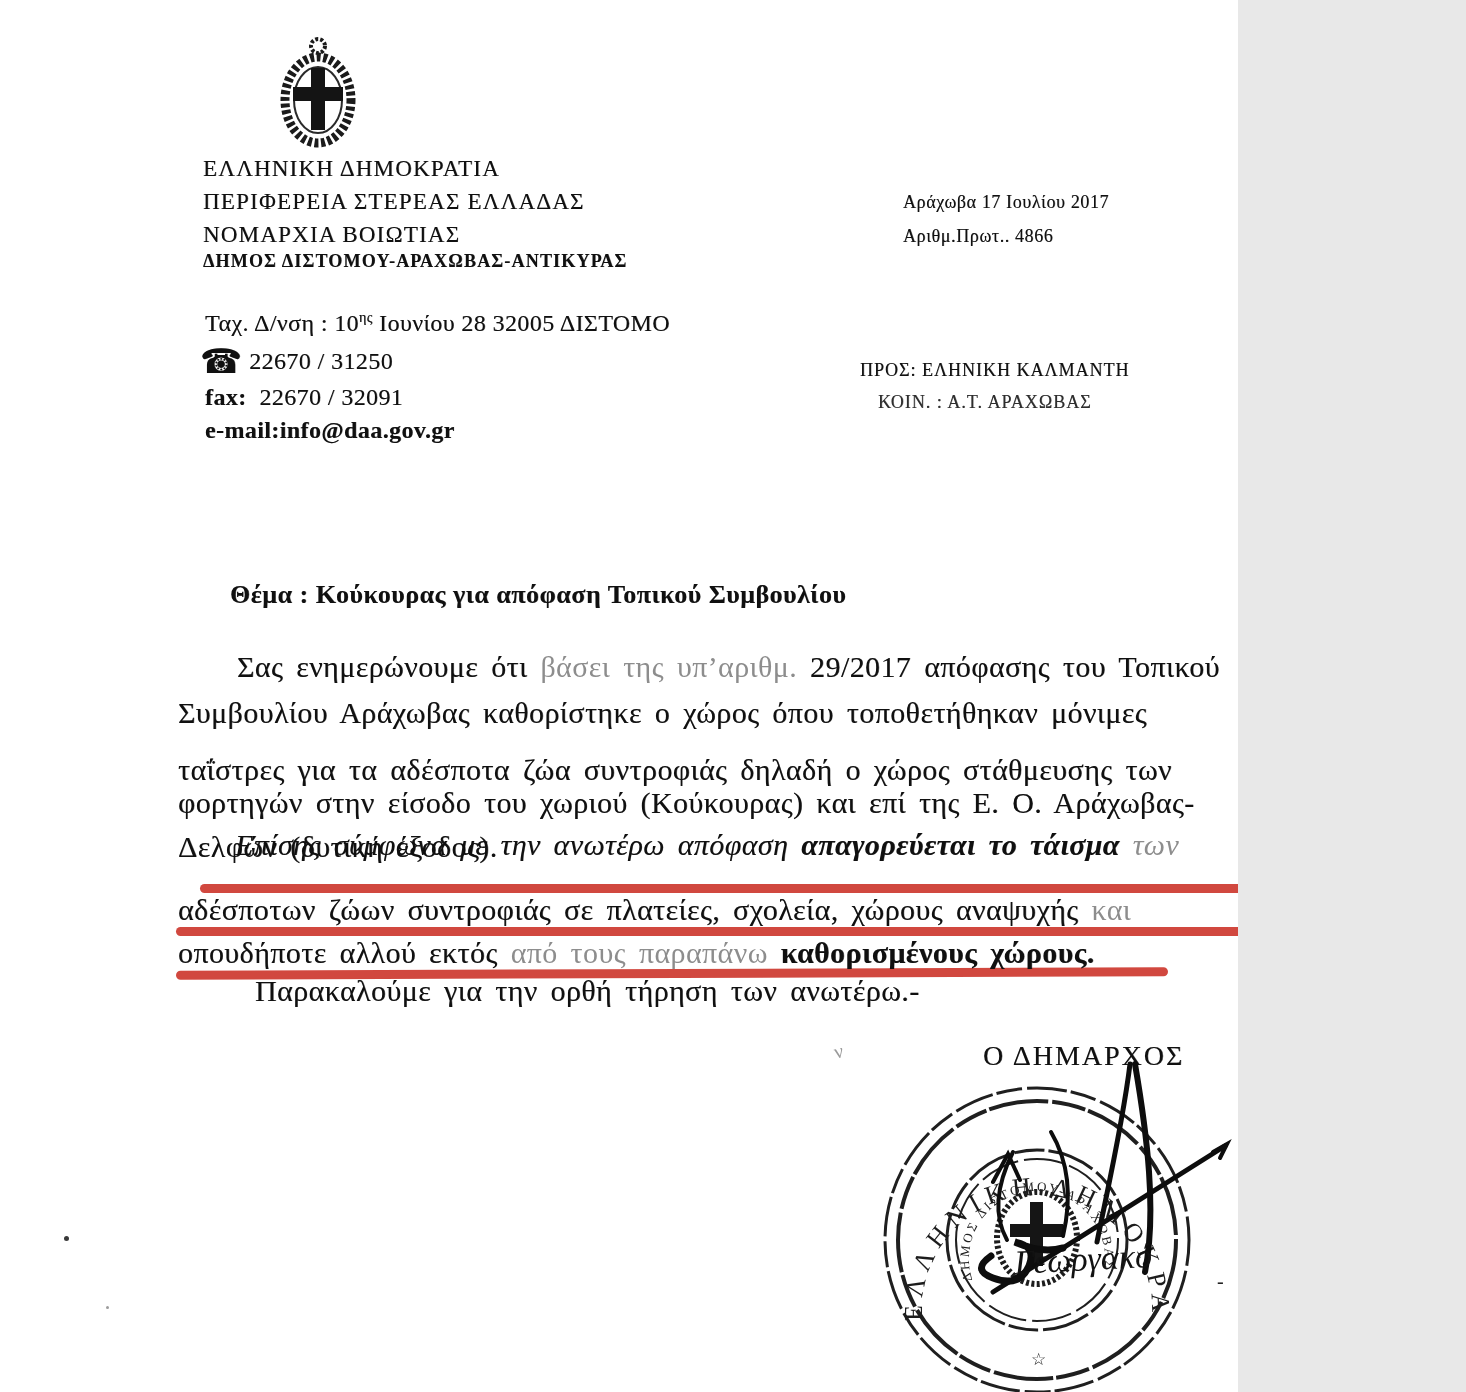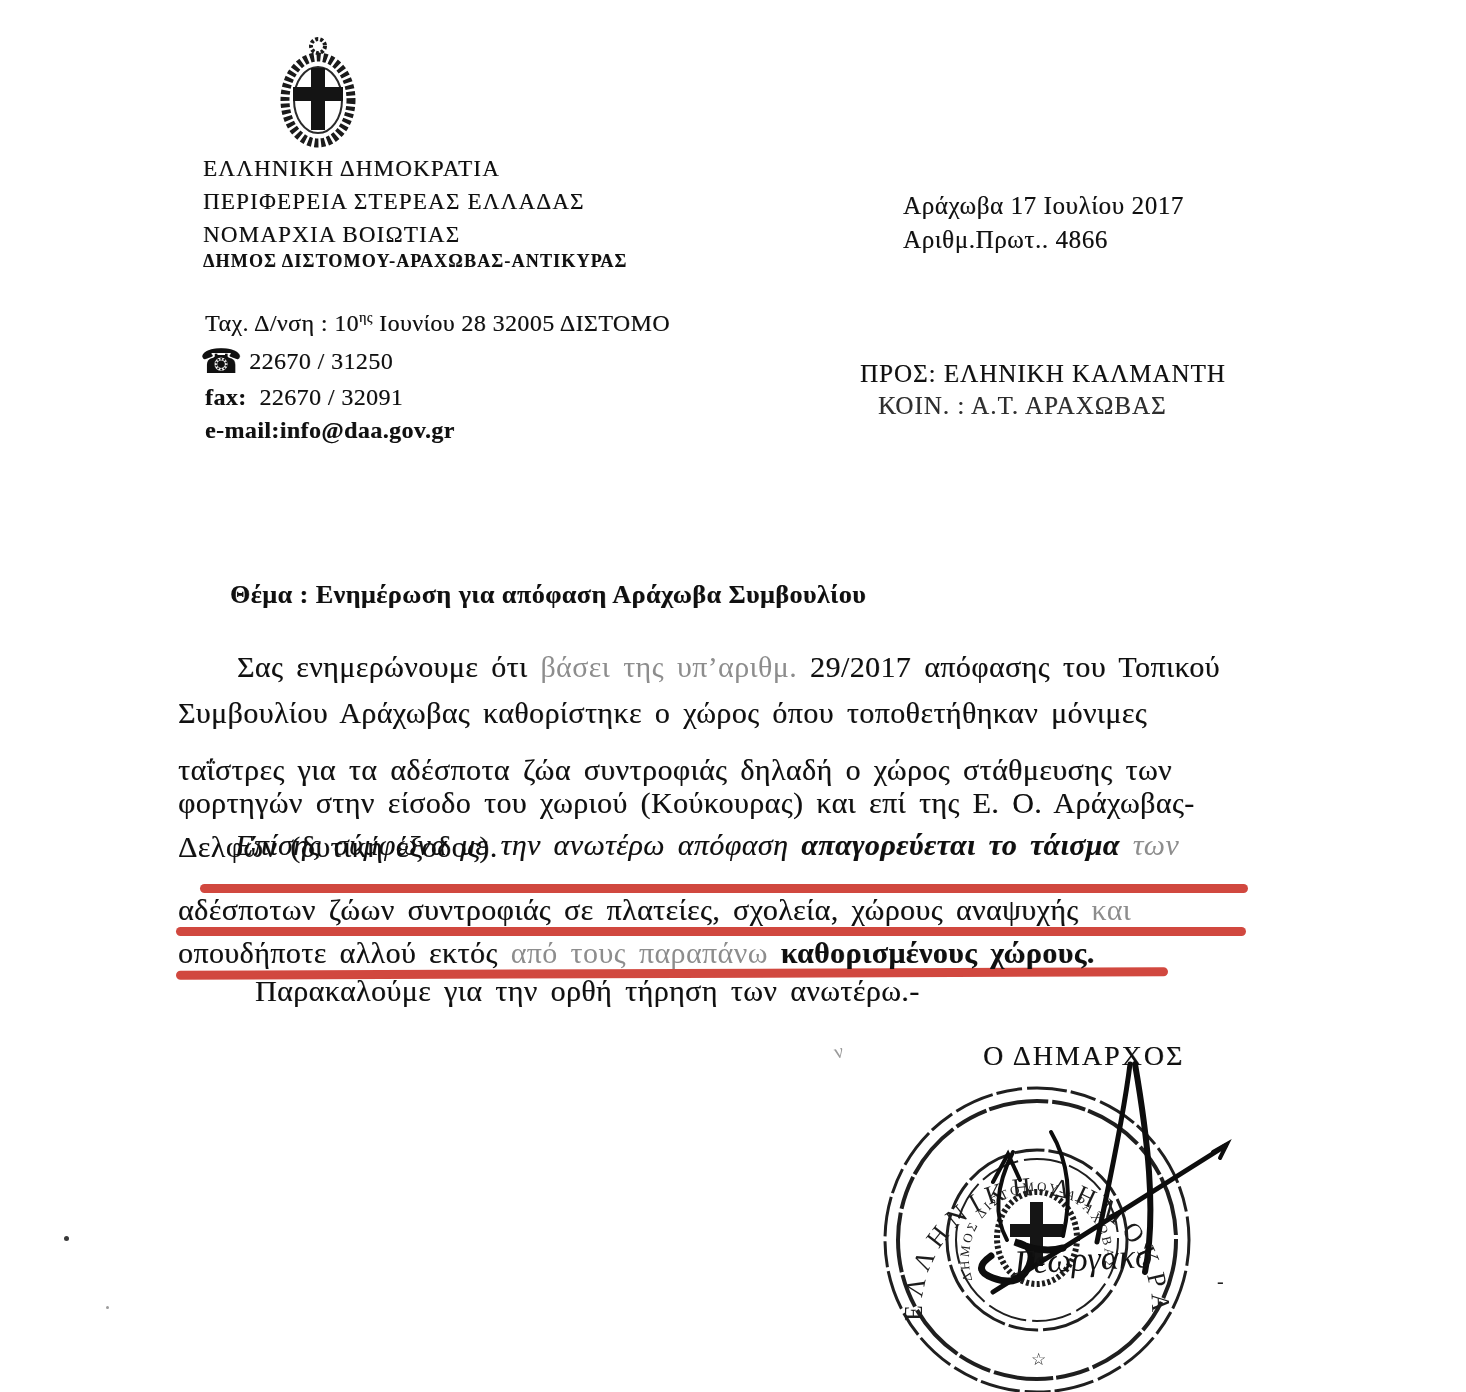--- a/index.html
+++ b/index.html
@@ -1,28 +1,28 @@
 <!DOCTYPE html>
 <html><head>
 <meta charset="utf-8">
 <style>
   html,body{margin:0;padding:0;background:#e8e8e8;}
   .page{
     position:relative;
-    width:1466px;height:1392px;
+    width:1238px;height:1392px;
     background:#ffffff;
     overflow:hidden;
     font-family:"Liberation Serif","DejaVu Serif",serif;
     color:#101010;
   }
   .abs{position:absolute;white-space:nowrap;}
   .ink{text-shadow:0.4px 0.4px 0 rgba(0,0,0,0.45);}
   .hdr{font-size:23px;letter-spacing:1.2px;}
   .hdr-bold{font-size:18px;font-weight:bold;letter-spacing:1.2px;}
-  .meta{font-size:25px;letter-spacing:0.6px;}
+  .meta{font-size:18px;letter-spacing:0.6px;}
   .contact{font-size:24px;letter-spacing:0.4px;}
   .bold{font-weight:bold;}
   .subject{font-size:26px;font-weight:bold;letter-spacing:0.5px;}
   .body-line{font-size:30px;letter-spacing:0.4px;word-spacing:5px;}
   .faded{color:#8d8d8d;text-shadow:none;}
   .semi{font-weight:600;}
   .red-line{
     position:absolute;height:9px;border-radius:5px;
     background:rgba(205,56,47,0.92);
   }
@@ -54,21 +54,21 @@
   <div class="abs ink meta" style="left:903px;top:226px;">Αριθμ.Πρωτ.. 4866</div>
 
   <div class="abs ink contact" style="left:205px;top:310px;"><span>Ταχ. Δ/νση : 10</span><sup>ης</sup><span> Ιουνίου 28 32005 ΔΙΣΤΟΜΟ</span></div>
   <div class="abs ink contact" style="left:200px;top:344px;"><span class="phone-glyph">☎</span>&nbsp;<span>22670 / 31250</span></div>
   <div class="abs ink contact" style="left:205px;top:384px;"><span class="bold">fax:</span>&nbsp;&nbsp;<span>22670 / 32091</span></div>
   <div class="abs ink contact bold" style="left:205px;top:417px;">e-mail:info@daa.gov.gr</div>
 
   <div class="abs ink meta" style="left:860px;top:360px;letter-spacing:1px;">ΠΡΟΣ: ΕΛΗΝΙΚΗ ΚΑΛΜΑΝΤΗ</div>
   <div class="abs ink meta" style="left:878px;top:392px;letter-spacing:1px;color:#2e2e2e;">ΚΟΙΝ. : Α.Τ. ΑΡΑΧΩΒΑΣ</div>
 
-  <div class="abs ink subject" style="left:230px;top:580px;">Θέμα : Ενημέρωση για απόφαση Αράχωβα Συμβουλίου</div>
+  <div class="abs ink subject" style="left:230px;top:580px;">Θέμα : Κούκουρας για απόφαση Τοπικού Συμβουλίου</div>
 
   <div class="abs ink body-line" style="left:237px;top:650px;"><span>Σας ενημερώνουμε ότι </span><span class="faded">βάσει της υπ’αριθμ.</span><span> 29/2017 απόφασης του Τοπικού</span></div>
   <div class="abs ink body-line" style="left:178px;top:696px;">Συμβουλίου Αράχωβας καθορίστηκε ο χώρος όπου τοποθετήθηκαν μόνιμες</div>
   <div class="abs ink body-line" style="left:178px;top:741px;margin-top:12px;">ταΐστρες για τα αδέσποτα ζώα συντροφιάς δηλαδή ο χώρος στάθμευσης των</div>
   <div class="abs ink body-line" style="left:178px;top:830px;">Δελφών (δυτική έξοδος).</div>
   <div class="abs ink body-line" style="left:178px;top:786px;">φορτηγών στην είσοδο του χωριού (Κούκουρας) και επί της Ε. Ο. Αράχωβας-</div>
 
   <div class="red-line" style="left:200px;top:884px;width:1048px;"></div>
   <div class="red-line" style="left:176px;top:927px;width:1070px;"></div>
   <div class="red-line" style="left:176px;top:969px;width:992px;transform:rotate(-0.2deg);"></div>

